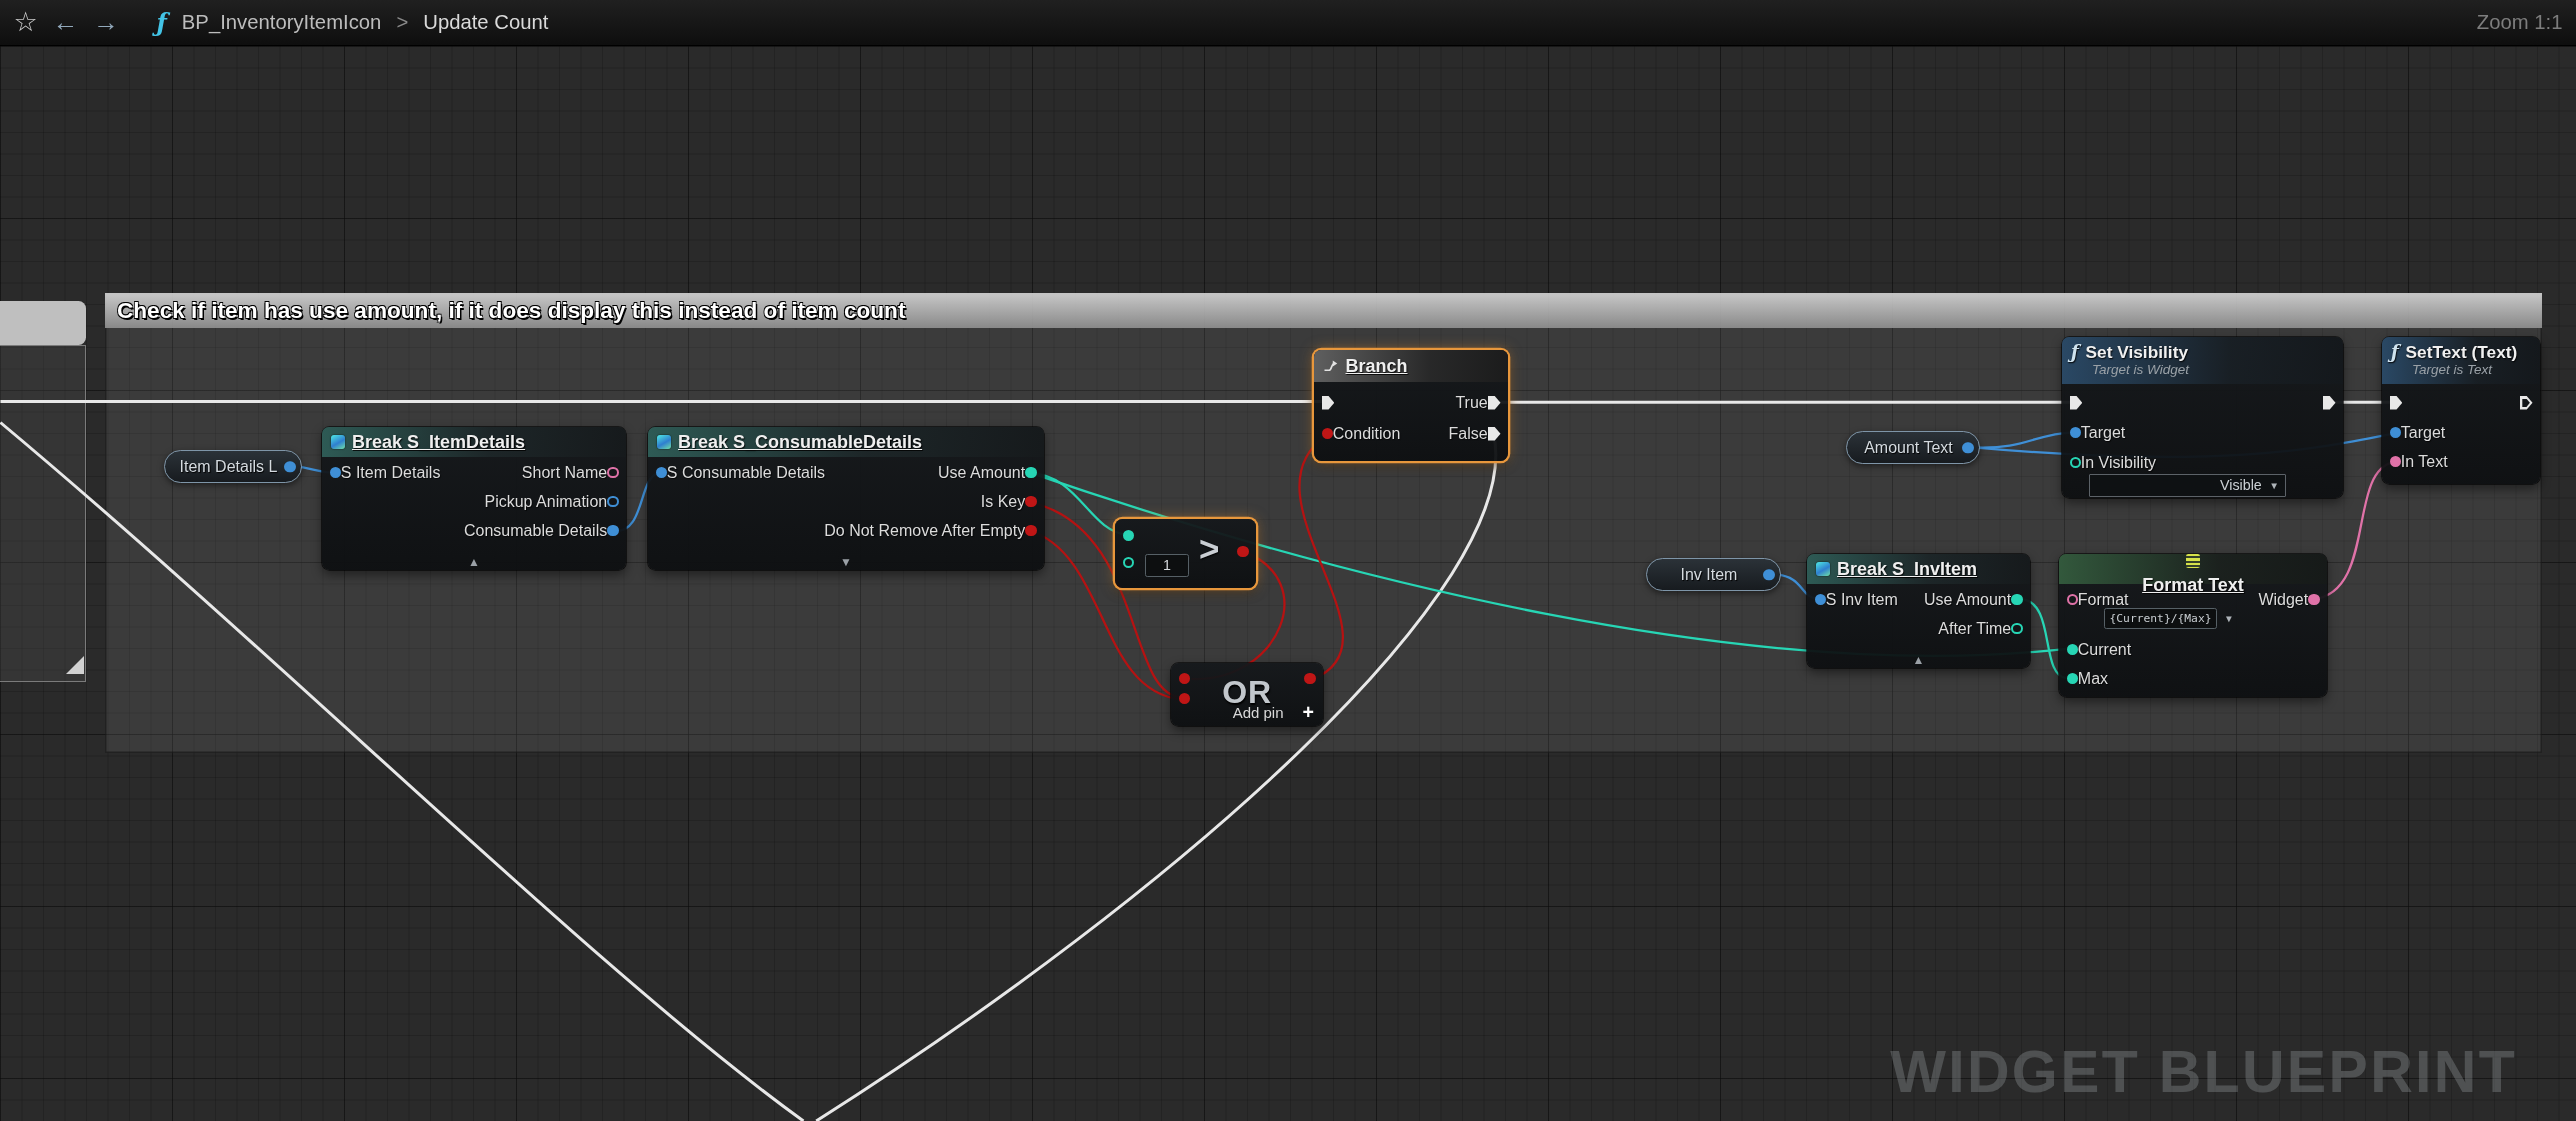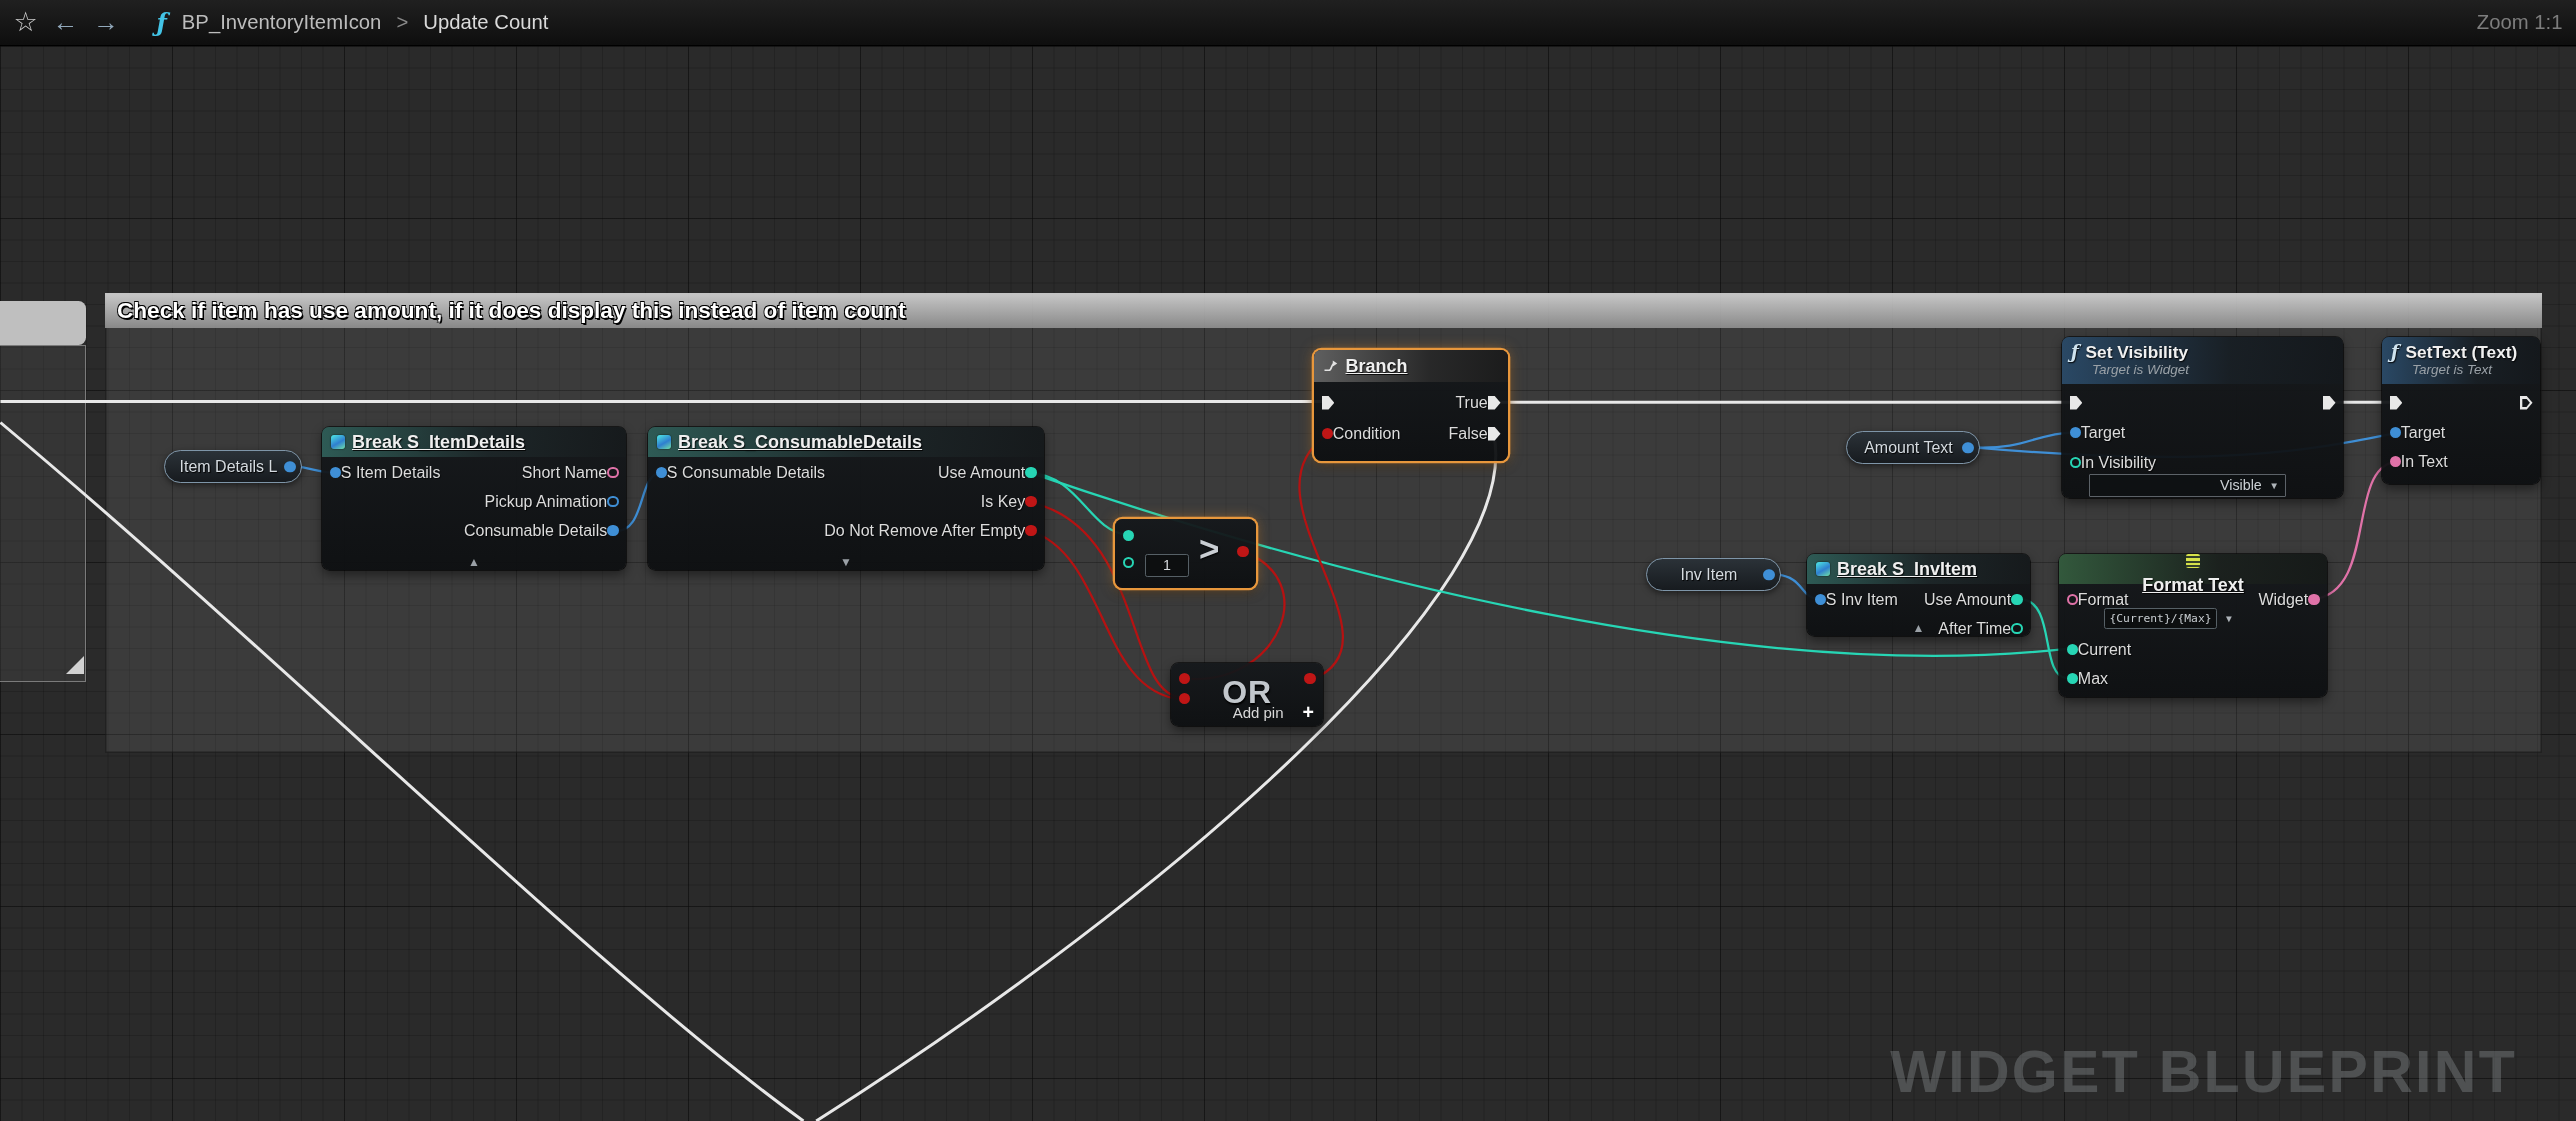--- a/index.html
+++ b/index.html
@@ -256,21 +256,21 @@
   <div class="pill" style="left:1846px;top:431px;width:134px;">
     <span class="pill-label">Amount Text</span>
     <span class="pill-pin pin filled p-obj"></span>
   </div>
 
   <div class="pill" style="left:1646px;top:558px;width:135px;">
     <span class="pill-label">Inv Item</span>
     <span class="pill-pin pin filled p-obj"></span>
   </div>
 
-  <div class="node" style="left:1807px;top:554px;width:223px;height:82px;">
+  <div class="node" style="left:1807px;top:554px;width:223px;height:114px;">
     <div class="node-h hdr-break">
       <span class="struct-icon"></span>
       <span>Break S_InvItem</span>
     </div>
     <div class="row left" style="top:33px;">
       <span class="pin filled p-obj"></span>
       <span class="plabel">S Inv Item</span>
     </div>
     <div class="row right" style="top:33px;">
       <span class="pin filled p-int"></span>

